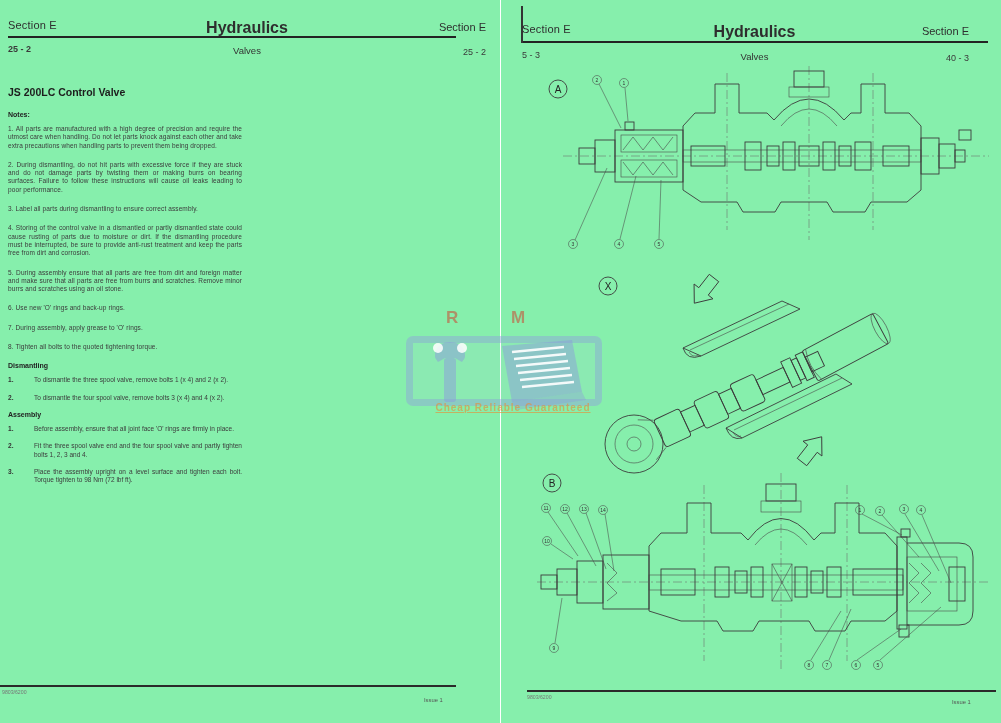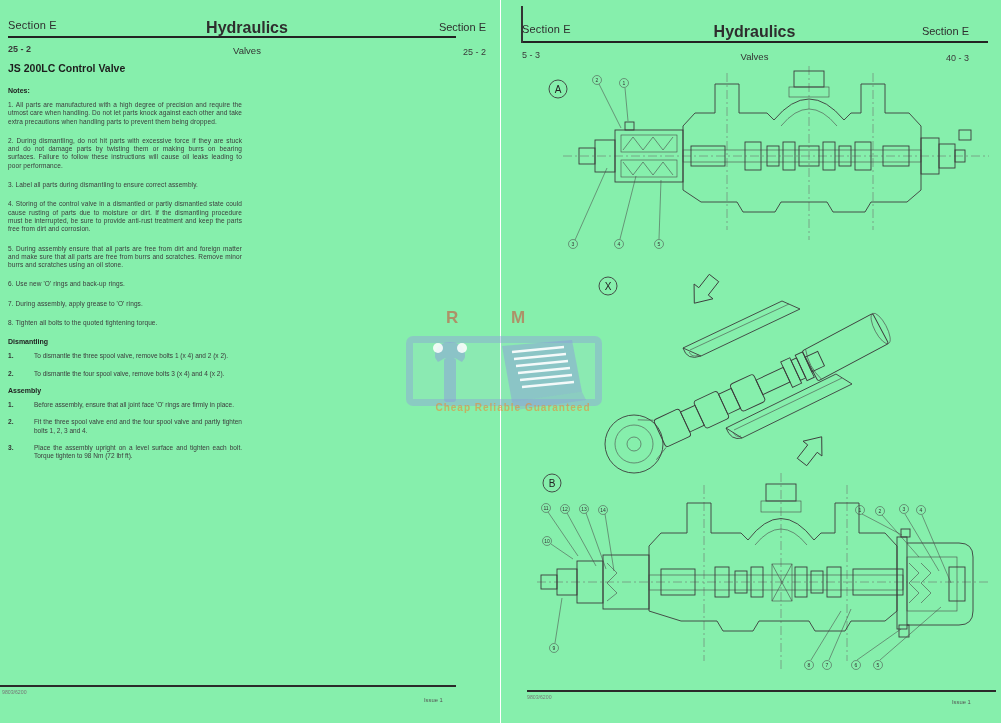--- a/index.html
+++ b/index.html
@@ -15,21 +15,21 @@
   .hdr-section-left  { position:absolute; left:0; top:0; font-size:11px; letter-spacing:.2px; }
   .hdr-title { position:absolute; left:0; right:0; top:0; text-align:center; font-size:16px; font-weight:bold; }
   .hdr-section-right { position:absolute; right:0; top:2px; font-size:11px; }
   .hdr-rule { position:absolute; background:#232323; height:2px; }
   .sub-page-left  { position:absolute; left:0; top:0; font-size:9px; font-weight:bold; color:#3a3a3a; }
   .sub-title { position:absolute; left:0; right:0; top:1px; text-align:center; font-size:9.5px; color:#333; }
   .sub-page-right { position:absolute; right:0; top:3px; font-size:9px; color:#3a3a3a; }
 
   
   .col { position:absolute; left:8px; top:62px; width:234px; }
-  .doc-title { font-size:10.5px; font-weight:bold; color:#1d1d1d; margin-bottom:13px; }
+  .doc-title { font-size:10.5px; font-weight:bold; color:#1d1d1d; margin-bottom:13px;margin-top:24px; }
   .mini-head { font-size:7px; font-weight:bold; color:#222; margin-bottom:7px; }
   .col p { font-size:6.5px; line-height:8.3px; text-align:justify; color:#3b3b3b; margin-bottom:11px; letter-spacing:.1px; }
   .steps { margin-bottom:4px; }
   .step { display:flex; margin-bottom:9px; }
   .step-num { width:26px; flex:none; font-size:6.6px; font-weight:bold; color:#333; }
   .step-text { flex:1; font-size:6.5px; line-height:8.3px; text-align:justify; color:#3b3b3b; }
   .gap-top { margin-top:4px; }
 
   
   .ftr-rule { position:absolute; background:#2a2a2a; height:1.5px; }
@@ -46,21 +46,21 @@
   .cl { fill:none; stroke:#4a4a4a; stroke-width:0.55; }
   .dash { fill:none; stroke:#6a6a6a; stroke-width:0.55; stroke-dasharray:9 3 2 3; }
   .callout-txt { font-size:5px; fill:#333; text-anchor:middle; }
   .figlab-txt { font-size:10px; fill:#222; text-anchor:middle; font-weight:bold; }
 
   
   .wm { position:absolute; left:398px; top:298px; width:272px; height:130px; z-index:6; pointer-events:none; }
   .wm-initials { position:absolute; left:48px; top:10px; font-size:17px; font-weight:bold; letter-spacing:24px; color:rgba(205,70,50,0.55);text-align:center; }
   .wm-frame { position:absolute; left:8px; top:38px; width:196px; height:70px; border:7px solid rgba(140,152,222,0.38); border-radius:7px; background:rgba(190,198,235,0.10); }
   .wm-art { position:absolute; left:14px; top:42px; }
-  .wm-tagline { position:absolute; left:0; top:104px; width:230px; text-align:center; font-size:10px; font-weight:bold; color:rgba(232,140,55,0.62); letter-spacing:1px; }
+  .wm-tagline { position:absolute; left:0; top:104px; width:230px; text-align:center; font-size:10px; font-weight:bold; color:rgba(232,140,55,0.62); letter-spacing:1px;text-decoration:underline; }
 </style>
 </head>
 <body>
 
 <div class="page page-left">
 
   <div class="hdr-row" style="top:19px; height:16px;">
     <span class="hdr-section-left">Section E</span>
     <span class="hdr-title">Hydraulics</span>
     <span class="hdr-section-right">Section E</span>

